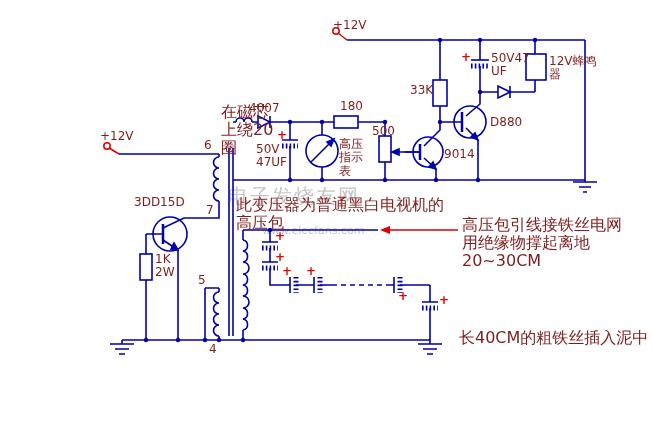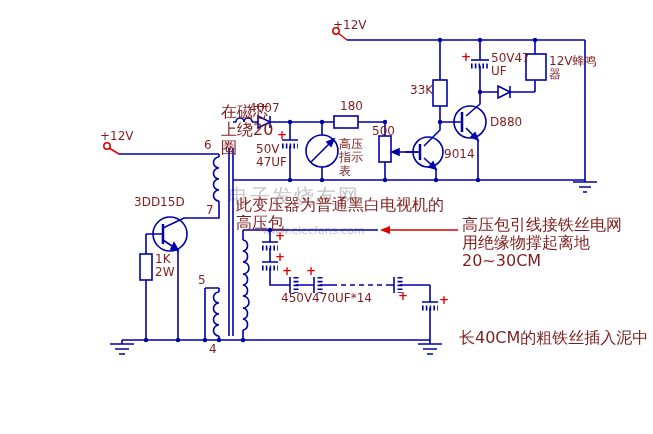--- a/index.html
+++ b/index.html
@@ -220,21 +220,20 @@
   <span class="lbl" style="left:155px;top:253px;">1K
 2W</span>
 
   <span class="lbl" style="left:204px;top:139px;">6</span>
   <span class="lbl" style="left:206px;top:204px;">7</span>
   <span class="lbl" style="left:198px;top:274px;">5</span>
   <span class="lbl" style="left:209px;top:343px;">4</span>
 
   <span class="lbl s" style="left:462px;top:216px;">高压包引线接铁丝电网
 用绝缘物撑起离地20~30CM</span>
-  <span class="lbl" style="left:281px;top:292px;">450V470UF*14</span>
   <span class="lbl s" style="left:459px;top:329px;">长40CM的粗铁丝插入泥中</span>
 
   <span class="plus" style="left:461px;top:51px;">+</span>
   <span class="plus" style="left:277px;top:129px;">+</span>
   <span class="plus" style="left:275px;top:230px;">+</span>
   <span class="plus" style="left:275px;top:251px;">+</span>
   <span class="plus" style="left:282px;top:265px;">+</span>
   <span class="plus" style="left:306px;top:265px;">+</span>
   <span class="plus" style="left:398px;top:290px;">+</span>
   <span class="plus" style="left:439px;top:294px;">+</span>

